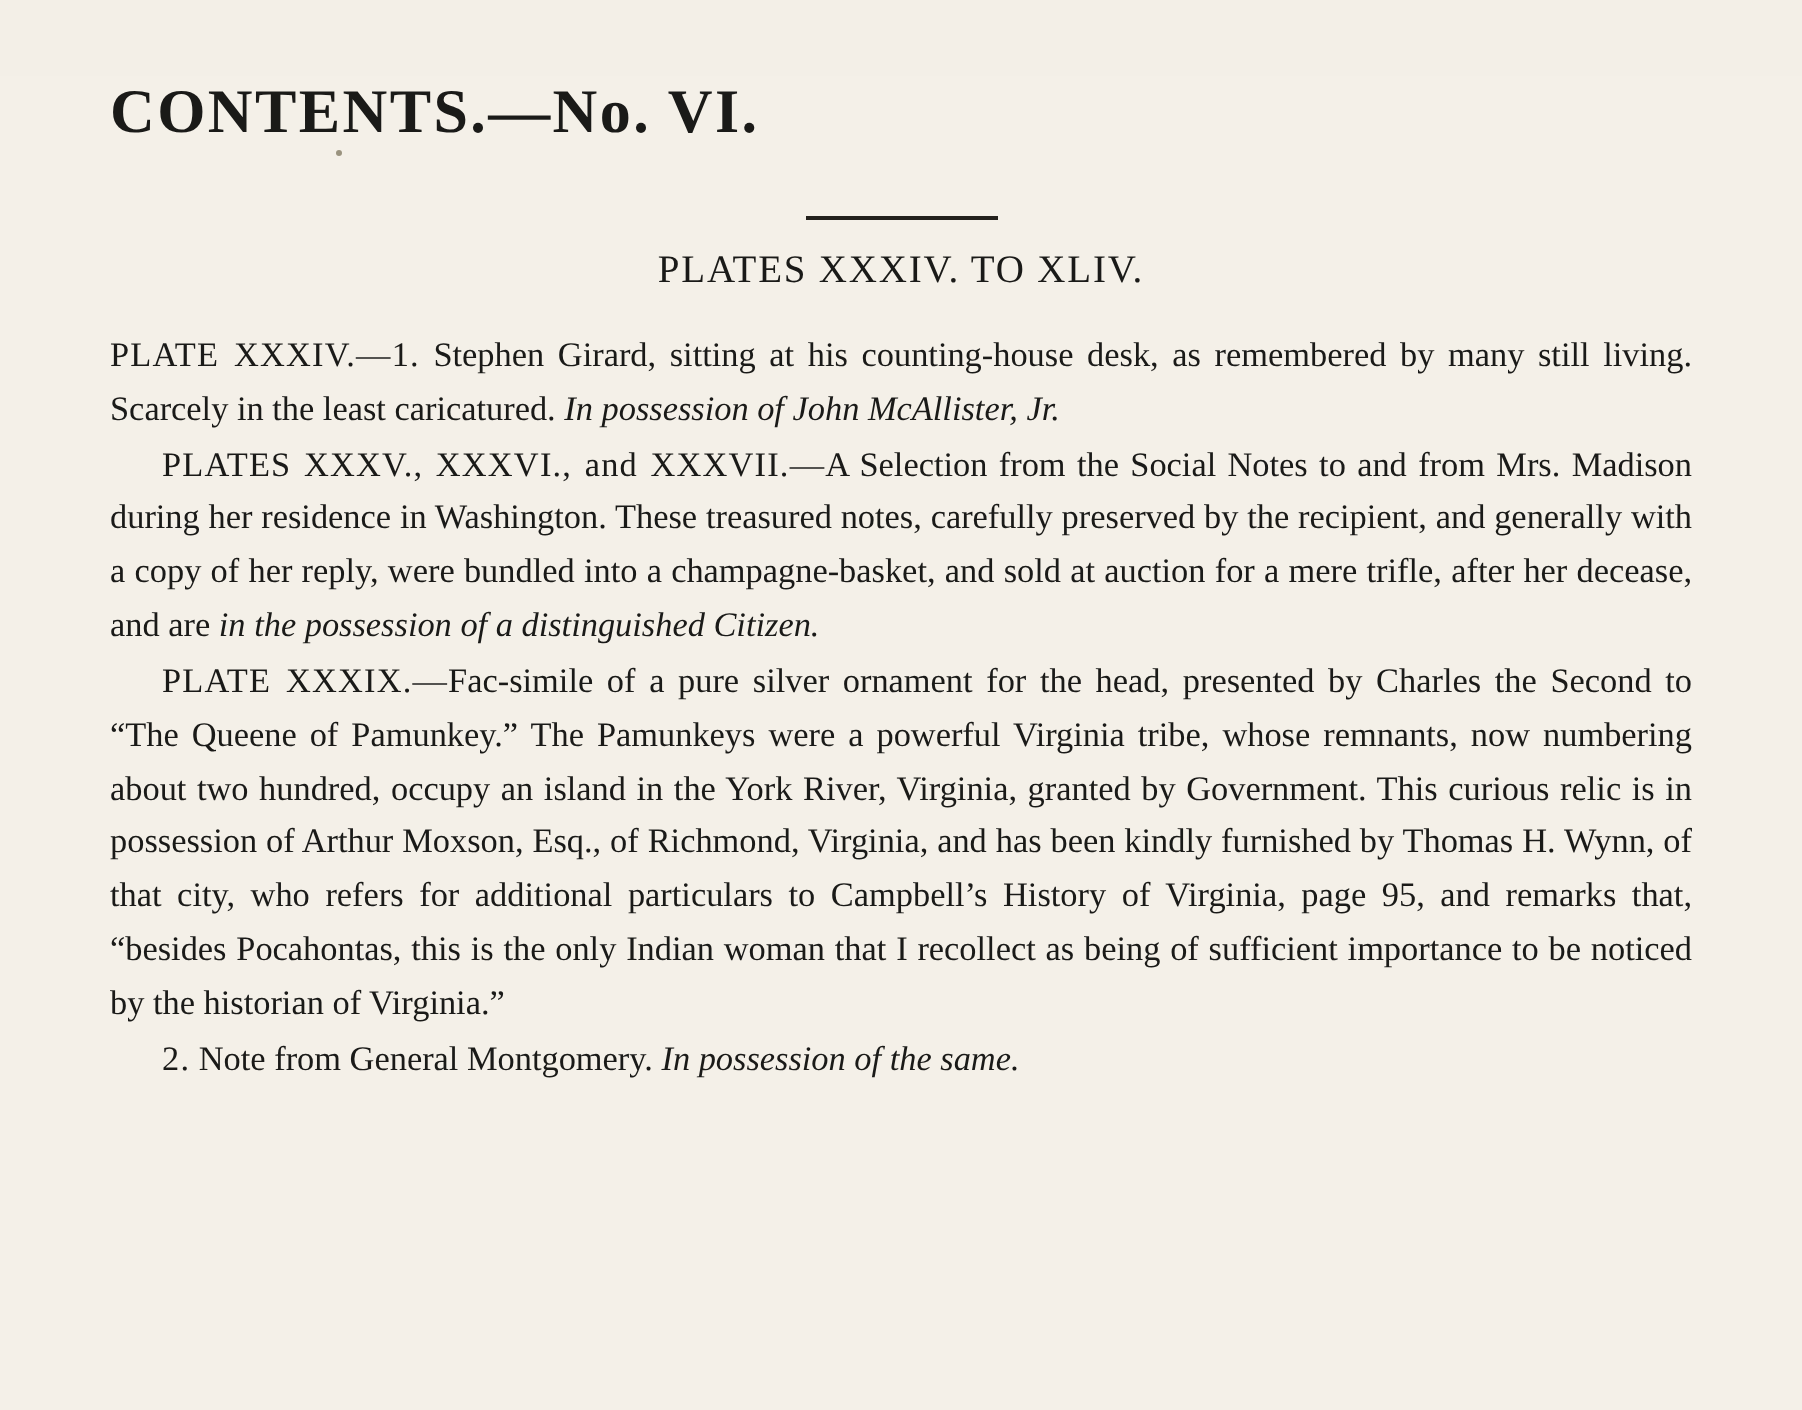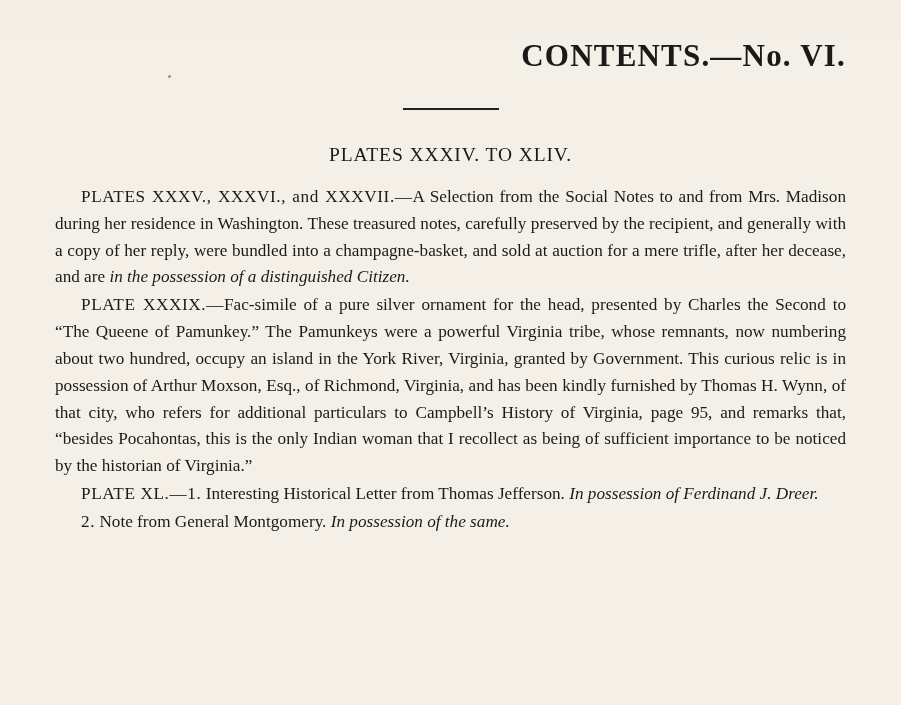--- a/index.html
+++ b/index.html
@@ -25,38 +25,38 @@
   .speck {
     position: absolute;
     left: 168px;
     top: 37px;
     width: 3px;
     height: 3px;
     background: #9a937f;
     border-radius: 50%;
   }
   .title {
-    text-align: right;
+    text-align: left;
     font-size: 31px;
     letter-spacing: 1.2px;
     font-weight: 700;
     margin-top: 38px;
     font-family: "Liberation Serif", serif;
   }
   .rule {
     width: 96px;
     height: 2px;
     background: #23211c;
     margin: 34px auto 0 auto;
   }
   .subtitle {
     text-align: center;
     font-size: 19.5px;
     letter-spacing: 0.9px;
-    margin-top: 34px;
+    margin-top: 15px;
     font-weight: 400;
   }
   .body {
     margin-top: 18px;
     font-size: 17.2px;
     line-height: 1.56;
     text-align: justify;
     text-justify: inter-word;
   }
   .para {
@@ -81,34 +81,34 @@
   <div class="speck"></div>
 
   <h1 class="title">CONTENTS.—No. VI.</h1>
 
   <div class="rule"></div>
 
   <h2 class="subtitle">PLATES XXXIV. TO XLIV.</h2>
 
   <div class="body">
 
+    <p class="para noindent">
+      <span class="lead">PLATE XXXIV.—1.</span><span> Stephen Girard, sitting at his counting-house desk, as remembered by many still living.  Scarcely in the least caricatured.  </span><i>In possession of John McAllister, Jr.</i>
+    </p>
 
 
     <p class="para">
       <span class="lead">PLATES XXXV., XXXVI., and XXXVII.—</span><span>A Selection from the Social Notes to and from Mrs. Madison during her residence in Washington.  These treasured notes, carefully preserved by the recipient, and generally with a copy of her reply, were bundled into a champagne-basket, and sold at auction for a mere trifle, after her decease, and are </span><i>in the possession of a distinguished Citizen.</i>
     </p>
 
 
     <p class="para">
       <span class="lead">PLATE XXXIX.—</span><span>Fac-simile of a pure silver ornament for the head, presented by Charles the Second to “The Queene of Pamunkey.”  The Pamunkeys were a powerful Virginia tribe, whose remnants, now numbering about two hundred, occupy an island in the York River, Virginia, granted by Government. This curious relic is in possession of Arthur Moxson, Esq., of Richmond, Virginia, and has been kindly furnished by Thomas H. Wynn, of that city, who refers for additional particulars to Campbell’s History of Virginia, page 95, and remarks that, “besides Pocahontas, this is the only Indian woman that I recollect as being of sufficient importance to be noticed by the historian of Virginia.”</span><i></i>
     </p>
 
 
-    <p class="para">
-      <span class="lead">PLATE XL.—1.</span><span> Interesting Historical Letter from Thomas Jefferson.  </span><i>In possession of Ferdinand J. Dreer.</i>
-    </p>
 
     <p class="para">
       <span class="lead">2.</span><span> Note from General Montgomery.  </span><i>In possession of the same.</i>
     </p>
 
   </div>
 </div>
 
 </body></html>

